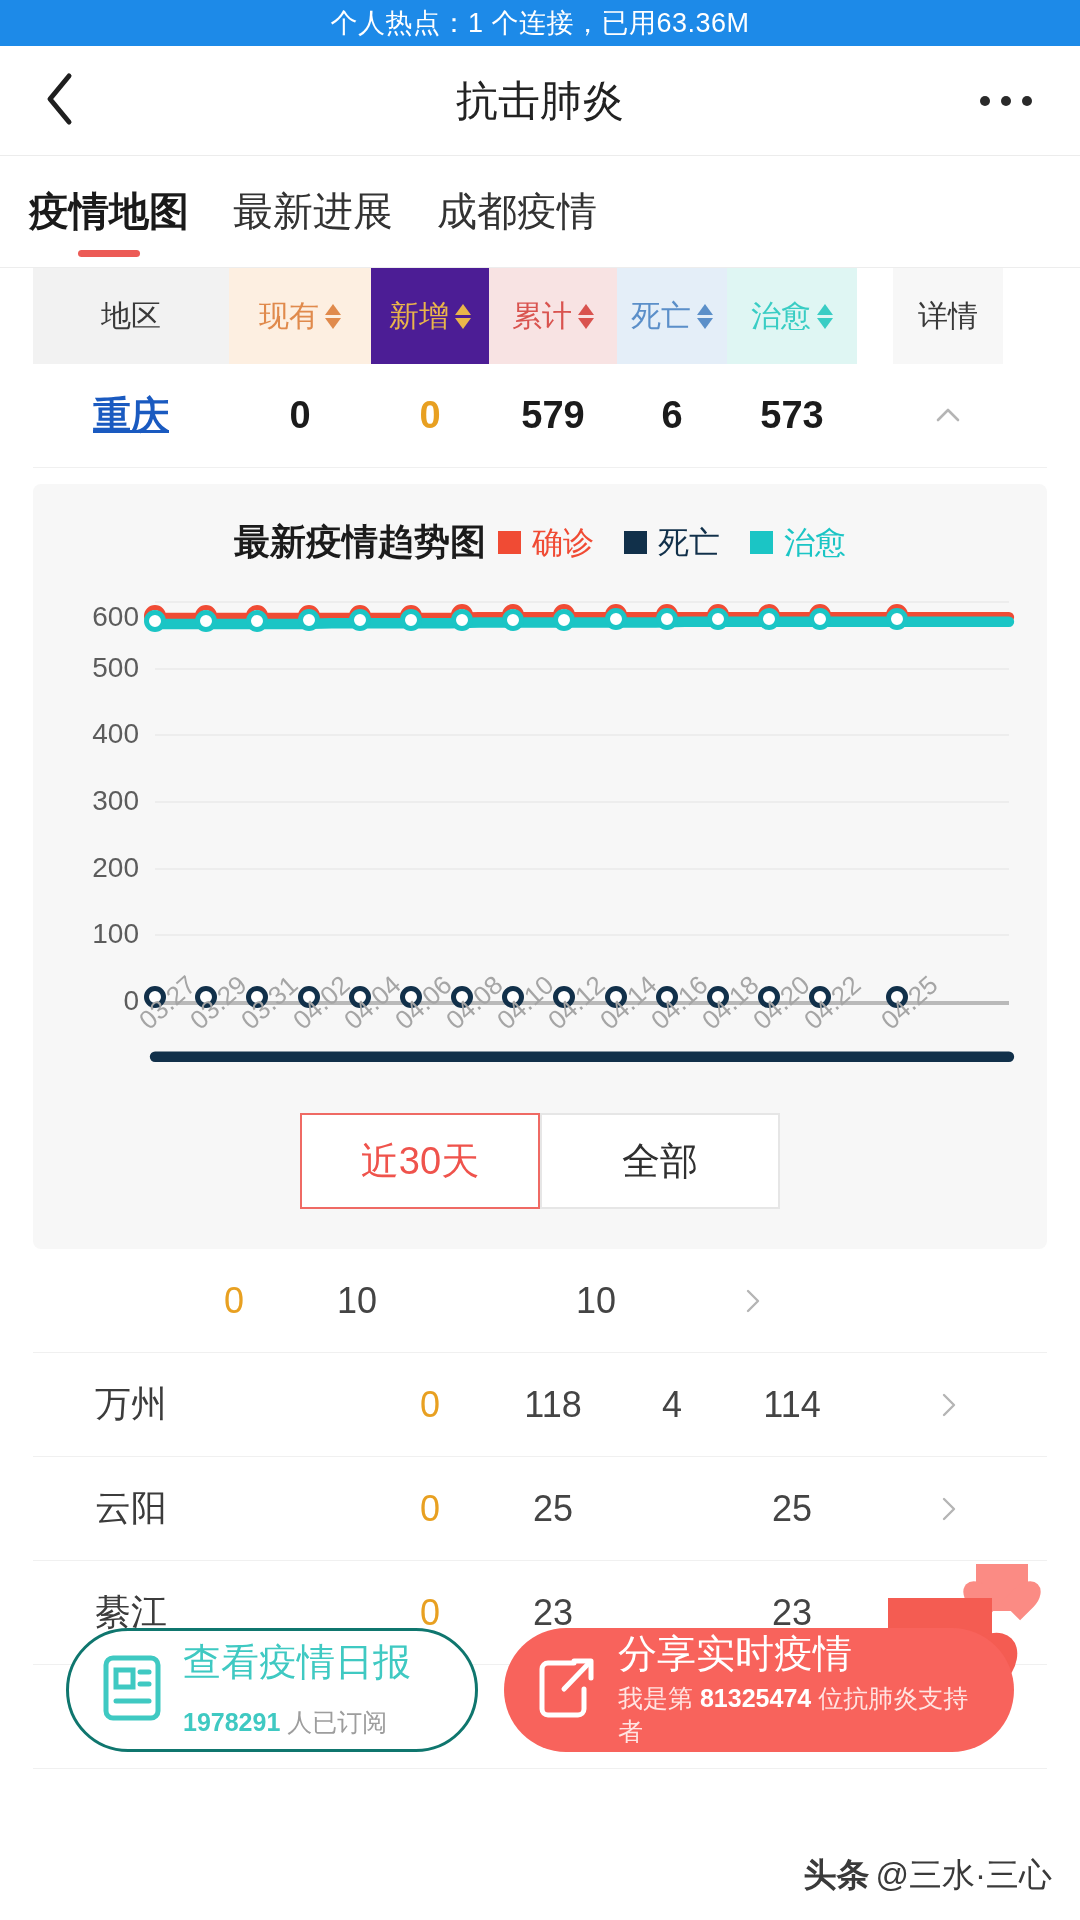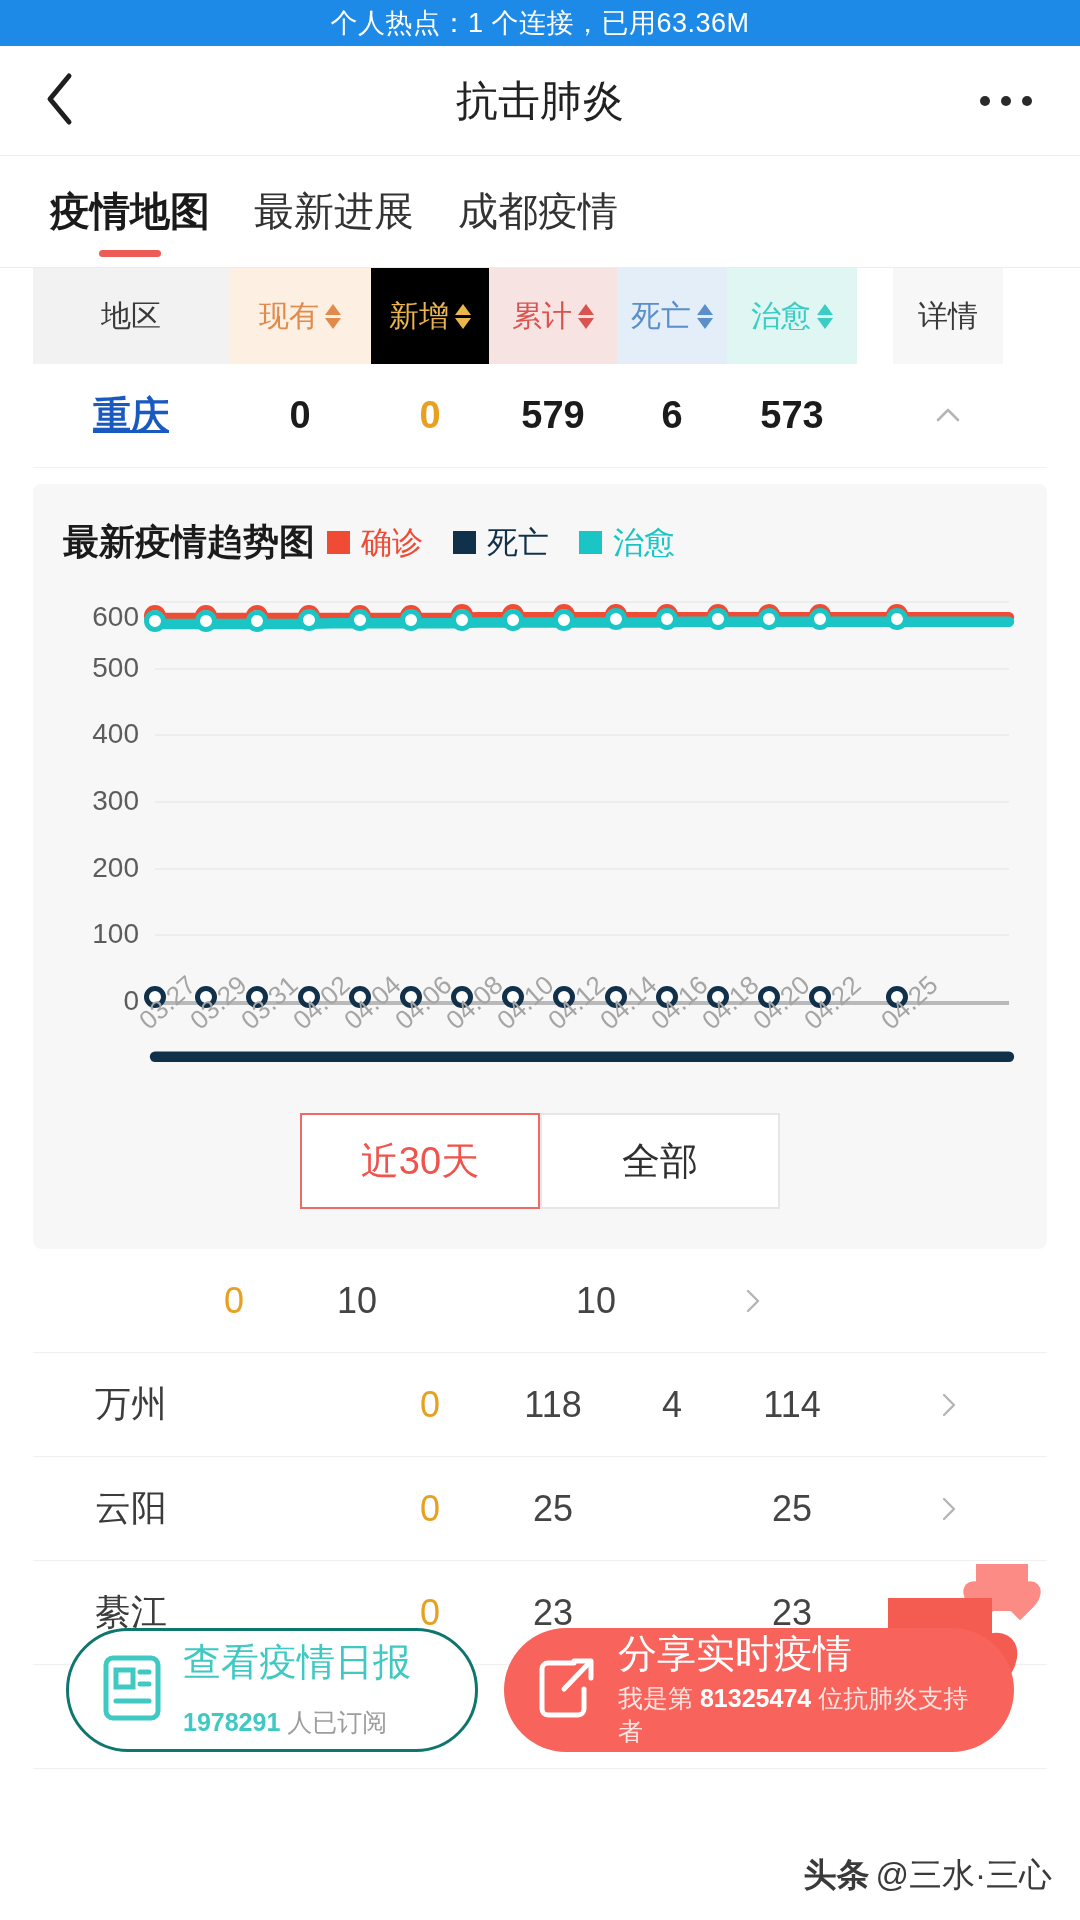--- a/index.html
+++ b/index.html
@@ -34,21 +34,21 @@
   }
   .nav-more {
     position: absolute; right: 48px; top: 50%; transform: translateY(-50%);
     display: flex; gap: 11px;
   }
   .nav-more i { width: 10px; height: 10px; border-radius: 50%; background: #2a2a2a; display: block; }
 
   
   .tabs {
     height: 112px; display: flex; align-items: center;
-    padding: 0 28px; background: #fff; position: relative;
+    padding: 0 7px; background: #fff; position: relative;
     border-bottom: 1px solid #ededed;
   }
   .tab {
     flex: 0 0 auto; padding: 0 22px; font-size: 40px; color: #333;
     position: relative; height: 100%; display: flex; align-items: center;
   }
   .tab.active { font-weight: bold; color: #1a1a1a; }
   .tab.active::after {
     content: ""; position: absolute; left: 50%; transform: translateX(-50%);
     bottom: 10px; width: 62px; height: 7px; background: #ec5b56; border-radius: 4px;
@@ -91,21 +91,21 @@
   .trow.city .td.region { font-weight: normal; color: #3c3c3c; font-size: 36px; justify-content: center; }
   .trow.city .td.new { color: #e8a021; }
   .chev { color: #b5b5b5; }
   .chev svg { width: 30px; height: 30px; }
 
   
   .chart-card {
     margin: 16px 33px 0 33px; background: #f7f7f7; border-radius: 8px;
     padding: 34px 30px 40px 30px;
   }
-  .chart-head { display: flex; align-items: center; justify-content: flex-start; gap: 12px; }
+  .chart-head { display: flex; align-items: center; justify-content: center; gap: 12px; }
   .chart-title { font-size: 36px; font-weight: bold; color: #1b1b1b; }
   .legend { display: flex; align-items: center; gap: 30px; }
   .legend-item { display: flex; align-items: center; gap: 11px; font-size: 31px; }
   .legend-swatch { width: 23px; height: 23px; display: block; }
 
   .plot-wrap { position: relative; height: 400px; margin-top: 34px; }
   .plot { position: absolute; left: 92px; right: 8px; top: 0; bottom: 0; }
   .gridline { position: absolute; left: 0; right: 0; height: 2px; background: #ededed; }
   .ytick {
     position: absolute; right: calc(100% + 16px); transform: translateY(-50%);
@@ -208,21 +208,21 @@
       <div class="th col-region" style="background: rgb(242, 242, 242); color: rgb(58, 58, 58);">
           <span class="lbl">地区</span>
         </div>
       <div class="th col-current" style="background: rgb(253, 239, 225); color: rgb(224, 138, 76);">
           <span class="lbl">现有</span>
           <span class="sorter">
             <i class="up"></i>
             <i class="dn"></i>
           </span>
         </div>
-      <div class="th col-new" style="background: #000000; color: rgb(234, 181, 74);">
+      <div class="th col-new" style="background: #4c1d95; color: rgb(234, 181, 74);">
           <span class="lbl">新增</span>
           <span class="sorter">
             <i class="up"></i>
             <i class="dn"></i>
           </span>
         </div>
       <div class="th col-total" style="background: rgb(248, 227, 227); color: rgb(217, 83, 79);">
           <span class="lbl">累计</span>
           <span class="sorter">
             <i class="up"></i>

